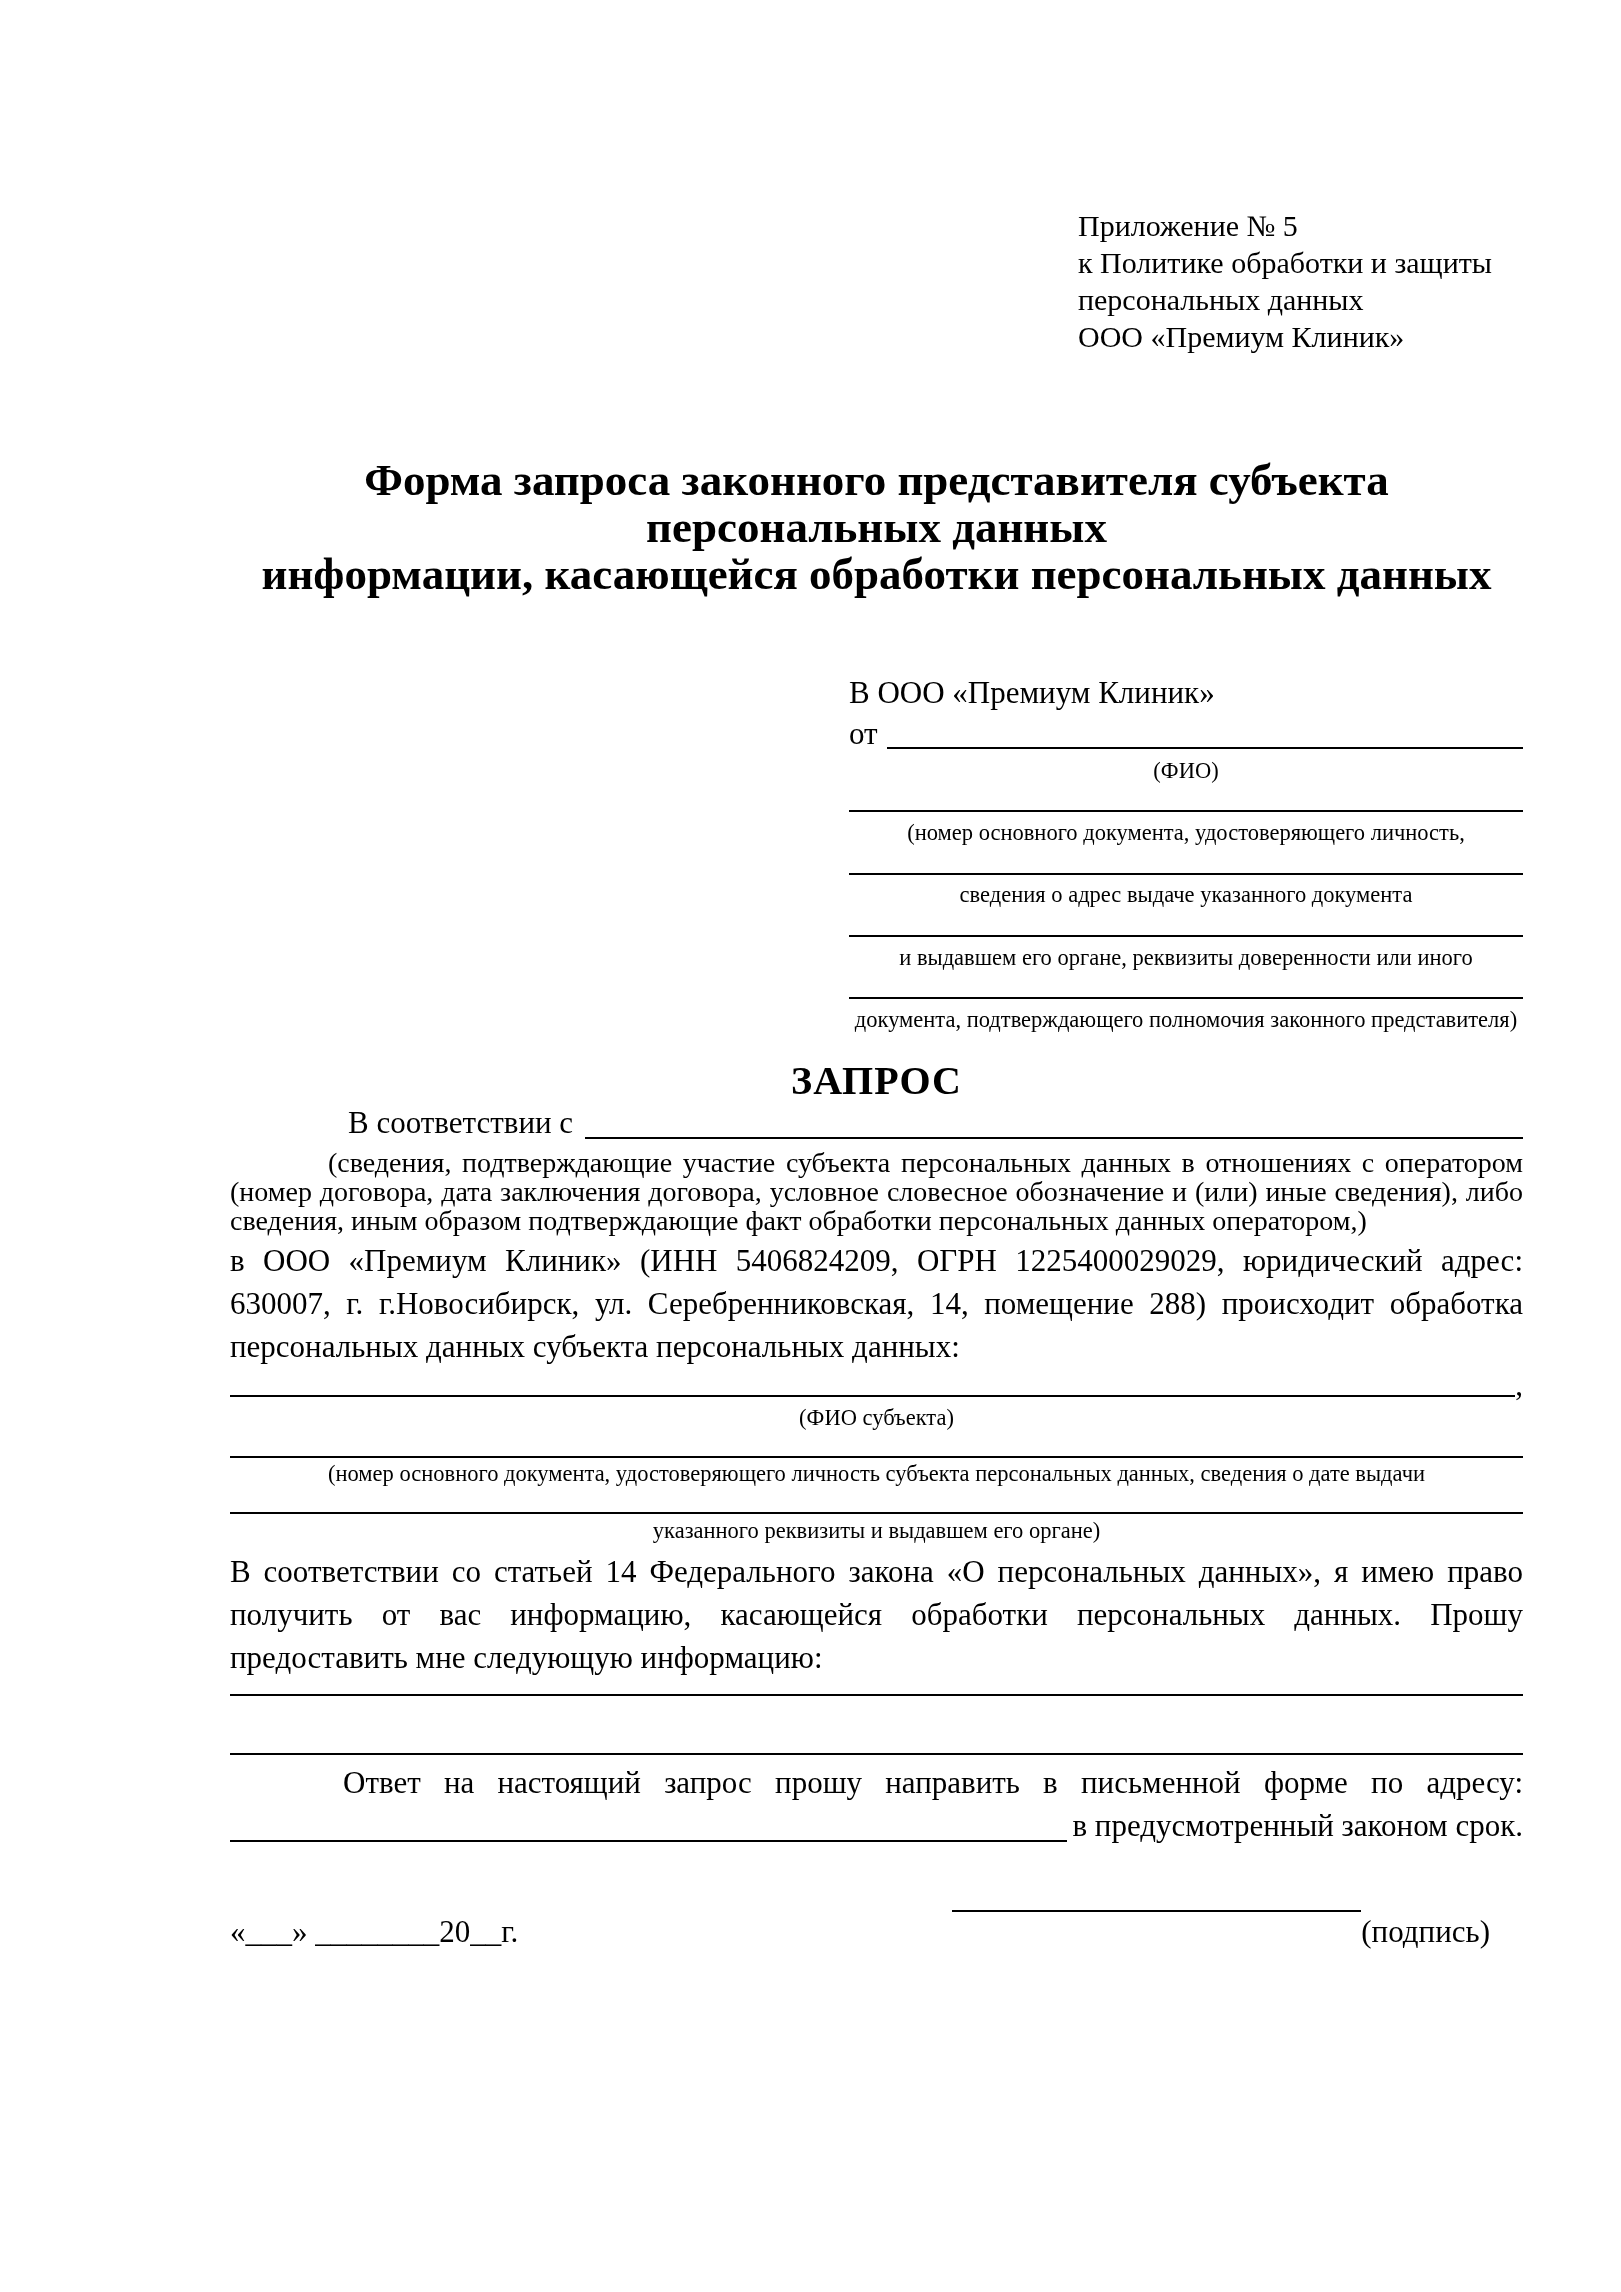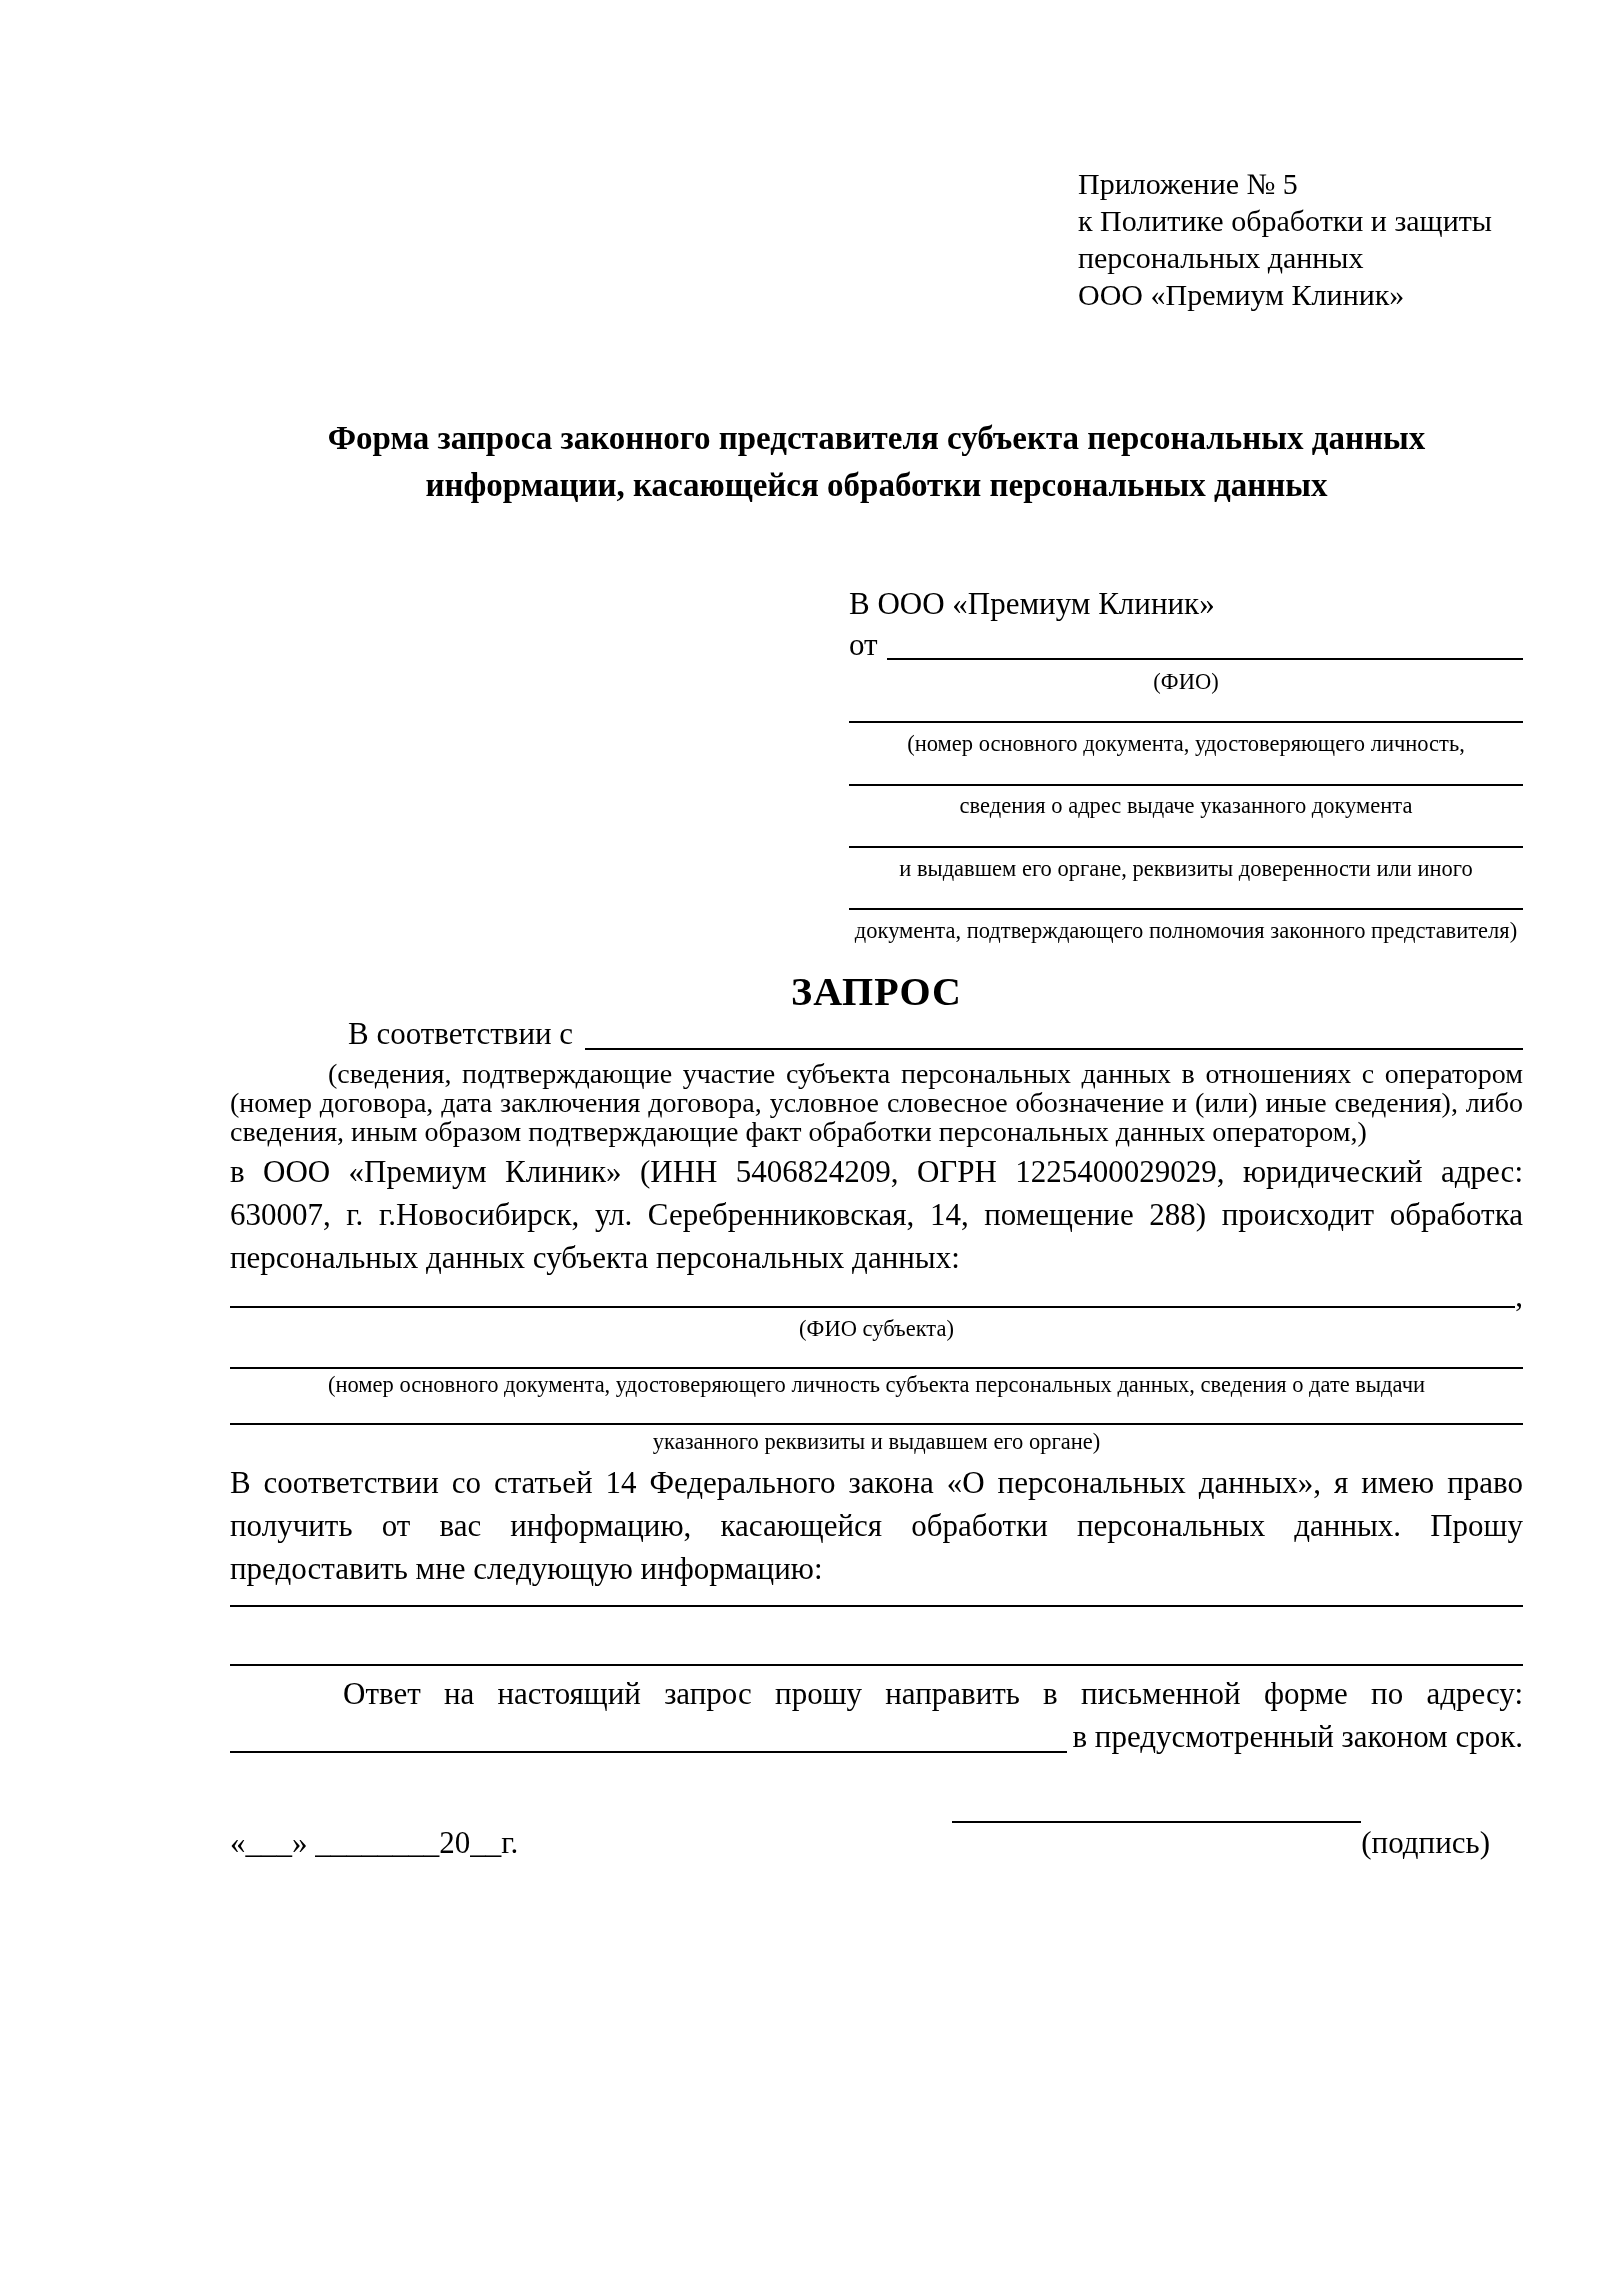--- a/index.html
+++ b/index.html
@@ -5,27 +5,27 @@
   * { margin:0; padding:0; box-sizing:border-box; }
   html, body { background:#ffffff; }
   .page {
     position:relative;
     width:1621px; height:2293px;
     background:#ffffff;
     color:#000000;
     font-family:"Liberation Serif","DejaVu Serif",serif;
     overflow:hidden;
   }
-  .content { padding-left:230px; padding-right:98px; }
+  .content { padding-left:230px; padding-right:98px;margin-top:42px; }
 
   
   .appendix { padding-top:165px; margin-left:848px; font-size:30px; line-height:37px; }
 
   
-  .title { margin-top:102px; text-align:center; font-weight:bold; font-size:33px; line-height:47px; }
+  .title { margin-top:102px; text-align:center; font-weight:bold; font-size:45px; line-height:47px; }
 
   
   .addressee { margin-left:619px; margin-top:74px; font-size:31px; }
   .addr-to { line-height:41px; }
   .addr-from { display:flex; line-height:41px; }
   .addr-from .fill { margin-left:9.8px; }
   .cap { font-size:22.5px; line-height:25.5px; text-align:center; }
   .cap.mt4 { margin-top:3.9px; }
   .cap.mt8 { margin-top:7.8px; }
   .blank { height:29px; border-bottom:2.9px solid #000; }

